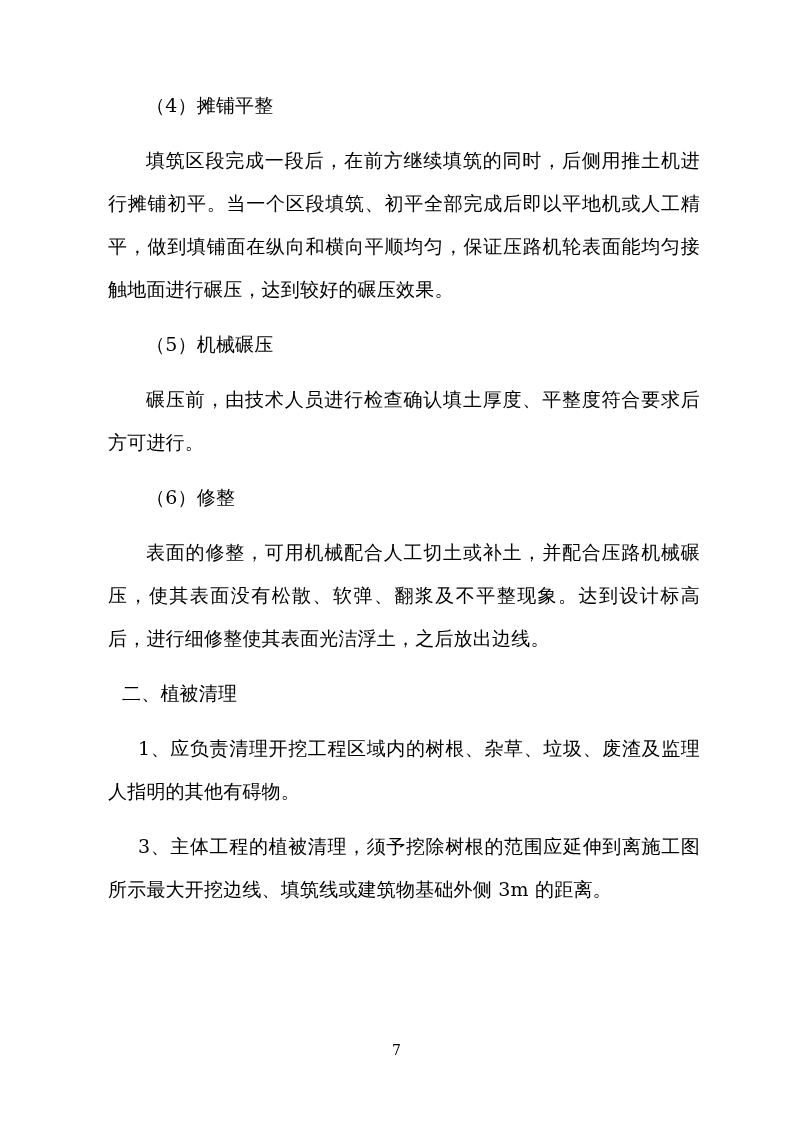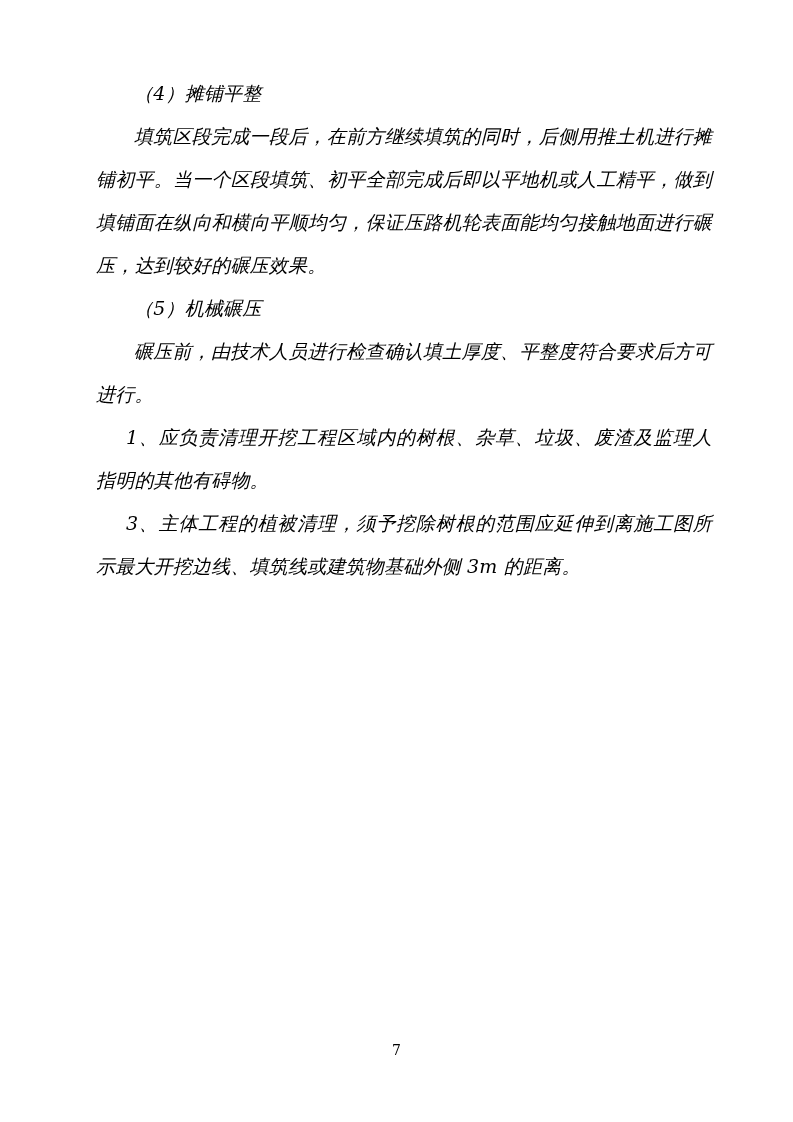--- a/index.html
+++ b/index.html
@@ -21,23 +21,22 @@
     position: absolute;
     left: 96px;
     top: 72px;
     width: 616px;
   }
   .para {
     font-size: 19px;
     line-height: 43px;
     text-align: justify;
     text-justify: inter-ideograph;
-    margin: 0;
+    margin: 12px;
     letter-spacing: 0.2px;
-    font-style: italic;
   }
   .indent {
     text-indent: 38px;
   }
   .indent-sm {
     text-indent: 30px;
   }
   .indent-xs {
     text-indent: 14px;
   }
@@ -54,17 +53,20 @@
 </style>
 </head>
 <body>
 
 <div class="page">
   <div class="content">
     <p class="para indent">（4）摊铺平整</p>
     <p class="para indent">填筑区段完成一段后，在前方继续填筑的同时，后侧用推土机进行摊铺初平。当一个区段填筑、初平全部完成后即以平地机或人工精平，做到填铺面在纵向和横向平顺均匀，保证压路机轮表面能均匀接触地面进行碾压，达到较好的碾压效果。</p>
     <p class="para indent">（5）机械碾压</p>
     <p class="para indent">碾压前，由技术人员进行检查确认填土厚度、平整度符合要求后方可进行。</p>
+    <p class="para indent">（6）修整</p>
+    <p class="para indent">表面的修整，可用机械配合人工切土或补土，并配合压路机械碾压，使其表面没有松散、软弹、翻浆及不平整现象。达到设计标高后，进行细修整使其表面光洁浮土，之后放出边线。</p>
+    <p class="para indent-xs">二、植被清理</p>
     <p class="para indent-sm">1、应负责清理开挖工程区域内的树根、杂草、垃圾、废渣及监理人指明的其他有碍物。</p>
     <p class="para indent-sm">3、主体工程的植被清理，须予挖除树根的范围应延伸到离施工图所示最大开挖边线、填筑线或建筑物基础外侧 3m 的距离。</p>
   </div>
   <div class="footer">7</div>
 </div>
 
 </body></html>

